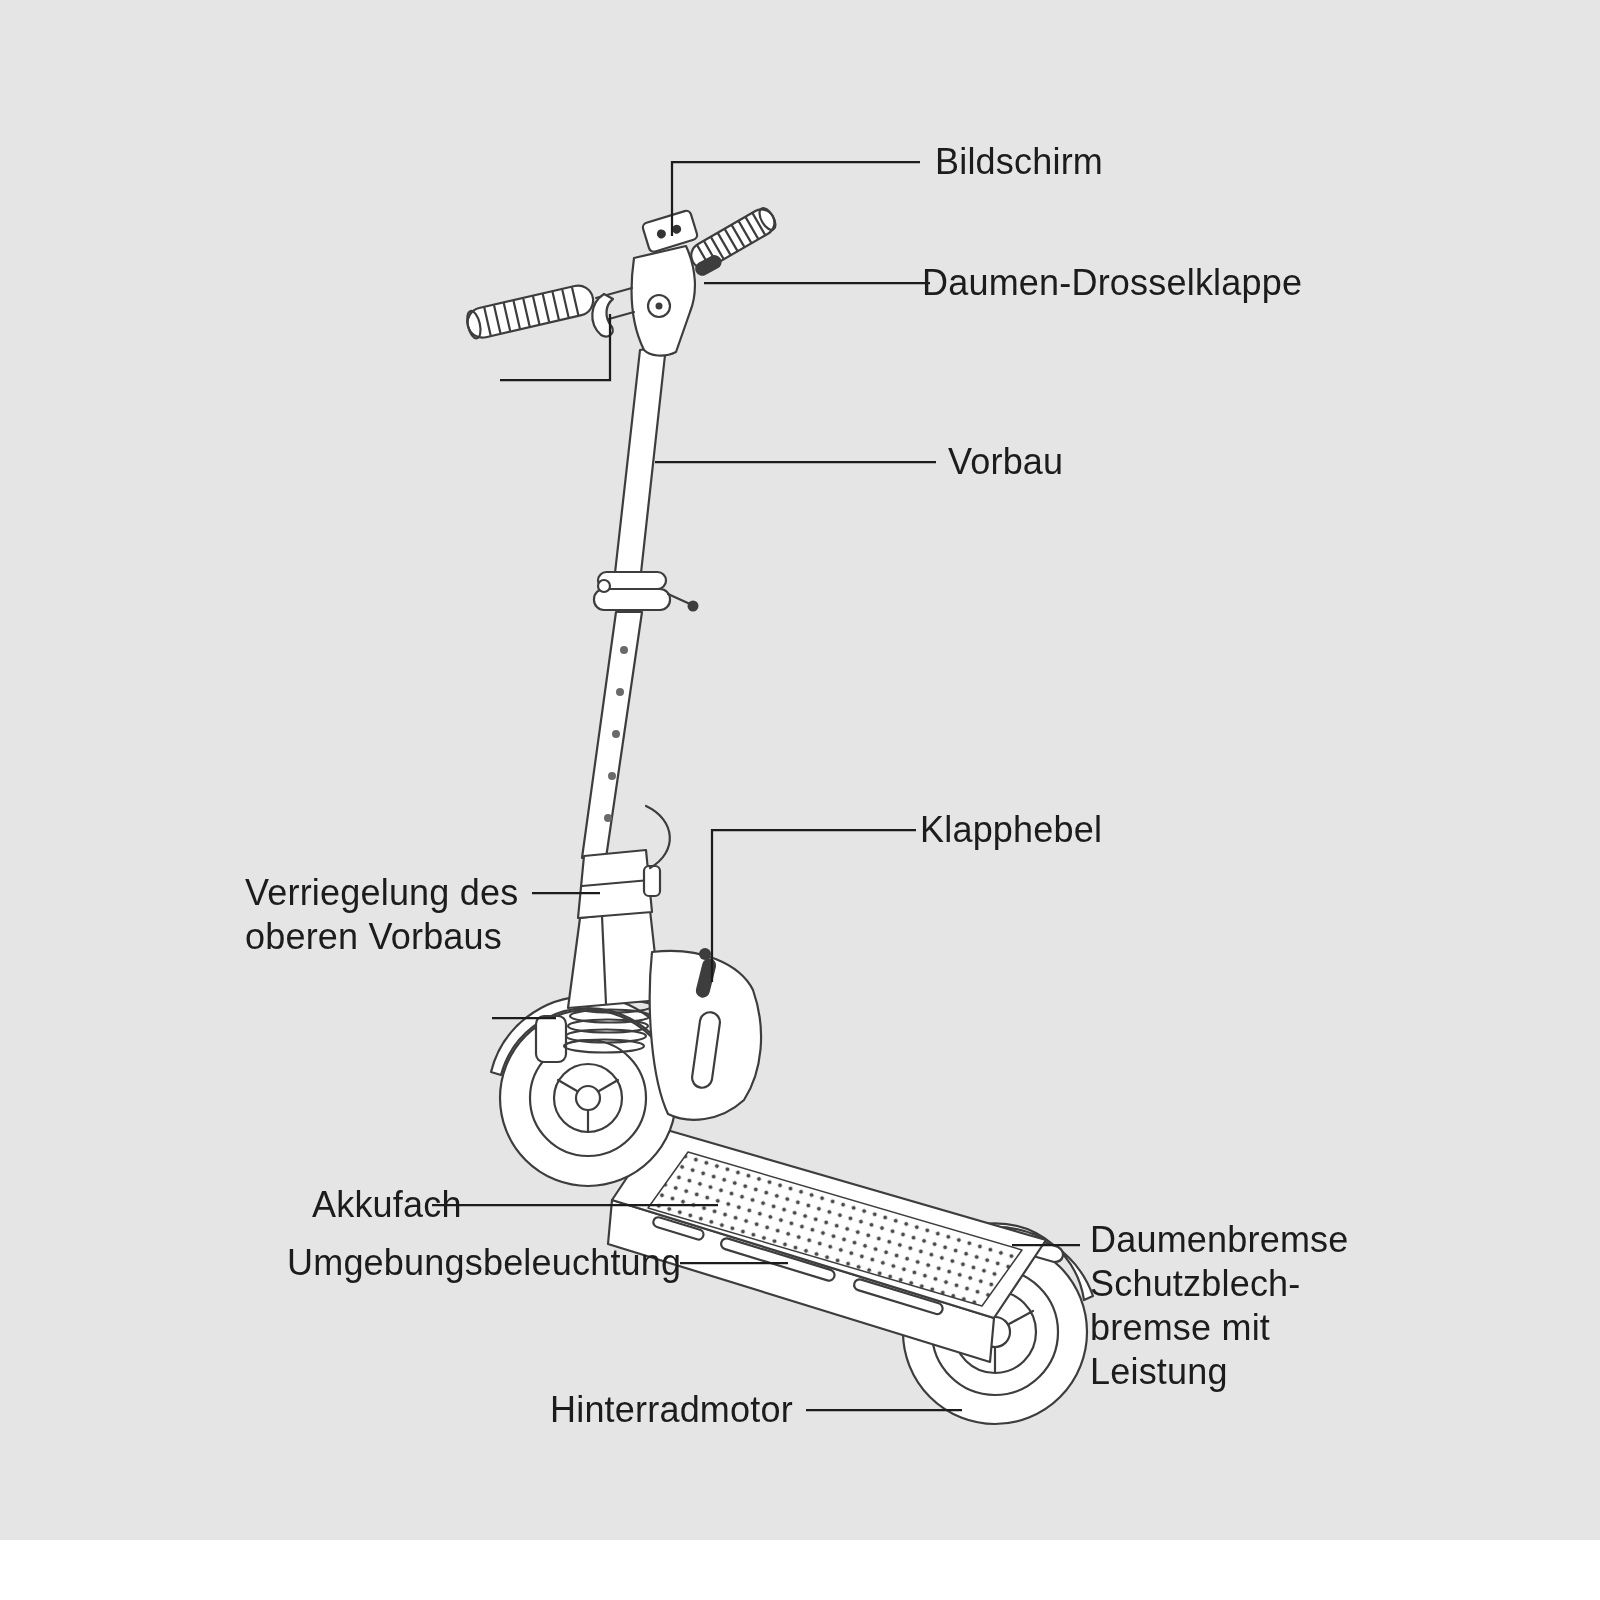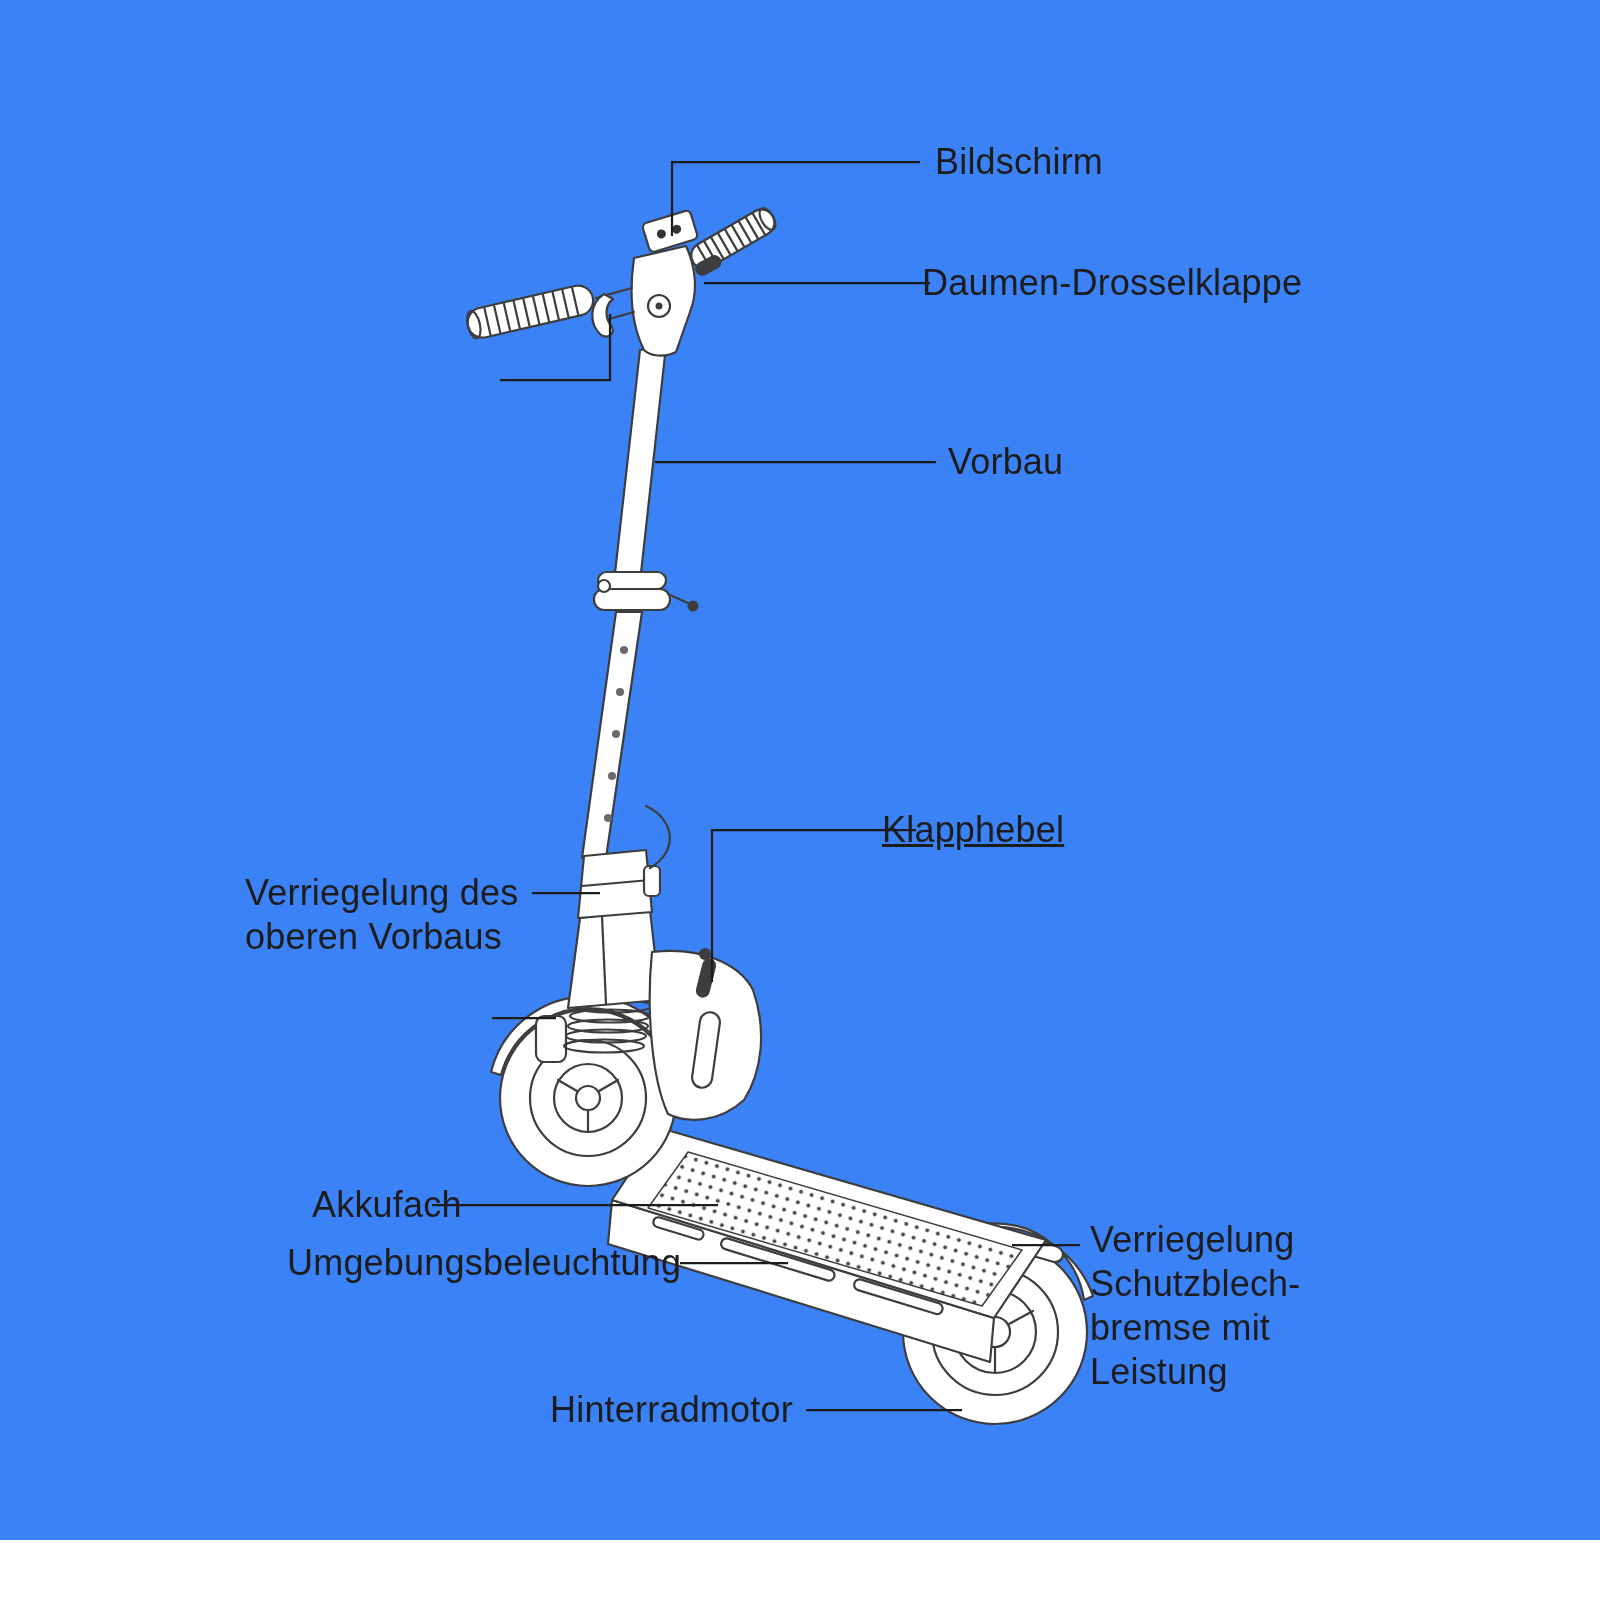--- a/index.html
+++ b/index.html
@@ -1,38 +1,38 @@
 <!DOCTYPE html>
 <html><head>
 <meta charset="utf-8">
 <style>
   html, body { margin: 0; padding: 0; background: #ffffff; }
   #canvas {
     position: relative;
     width: 1600px;
     height: 1540px;
-    background: #3b82f6;
+    background: #e5e5e5;
     overflow: hidden;
     font-family: "Liberation Sans", sans-serif;
   }
   #scooter-svg { position: absolute; left: 0; top: 0; }
   .lbl {
     position: absolute;
     font-size: 36px;
     line-height: 44px;
     color: #1c1c1c;
     white-space: nowrap;
     letter-spacing: 0.2px;
   }
   .lbl .line { display: block; }
   #lbl-bildschirm     { left: 935px;  top: 140px; }
   #lbl-drossel        { left: 922px;  top: 261px; }
   #lbl-daumenbremse   { left: 250px;  top: 358px; }
   #lbl-vorbau         { left: 948px;  top: 440px; }
-  #lbl-klapphebel     { left: 882px;  top: 808px; text-decoration: underline; }
+  #lbl-klapphebel     { left: 920px;  top: 808px; }
   #lbl-verriegelung   { left: 245px;  top: 871px; }
   #lbl-schutzschalter { left: 245px;  top: 996px; }
   #lbl-akkufach       { left: 272px;  top: 1183px; margin-left: 40px; }
   #lbl-umgebung       { left: 287px;  top: 1241px; }
   #lbl-abschaltbare   { left: 1090px; top: 1218px; }
   #lbl-hinterradmotor { left: 550px;  top: 1388px; }
   .leader { fill: none; stroke: #1c1c1c; stroke-width: 2.25px; }
 </style>
 </head>
 <body>
@@ -212,21 +212,21 @@
     <span class="line">Verriegelung des</span>
     <span class="line">oberen Vorbaus</span>
   </div>
   <div class="lbl" id="lbl-akkufach">
     <span class="line">Akkufach</span>
   </div>
   <div class="lbl" id="lbl-umgebung">
     <span class="line">Umgebungsbeleuchtung</span>
   </div>
   <div class="lbl" id="lbl-abschaltbare">
-    <span class="line">Verriegelung</span>
+    <span class="line">Daumenbremse</span>
     <span class="line">Schutzblech-</span>
     <span class="line">bremse mit</span>
     <span class="line">Leistung</span>
   </div>
   <div class="lbl" id="lbl-hinterradmotor">
     <span class="line">Hinterradmotor</span>
   </div>
 
 </div>
 

